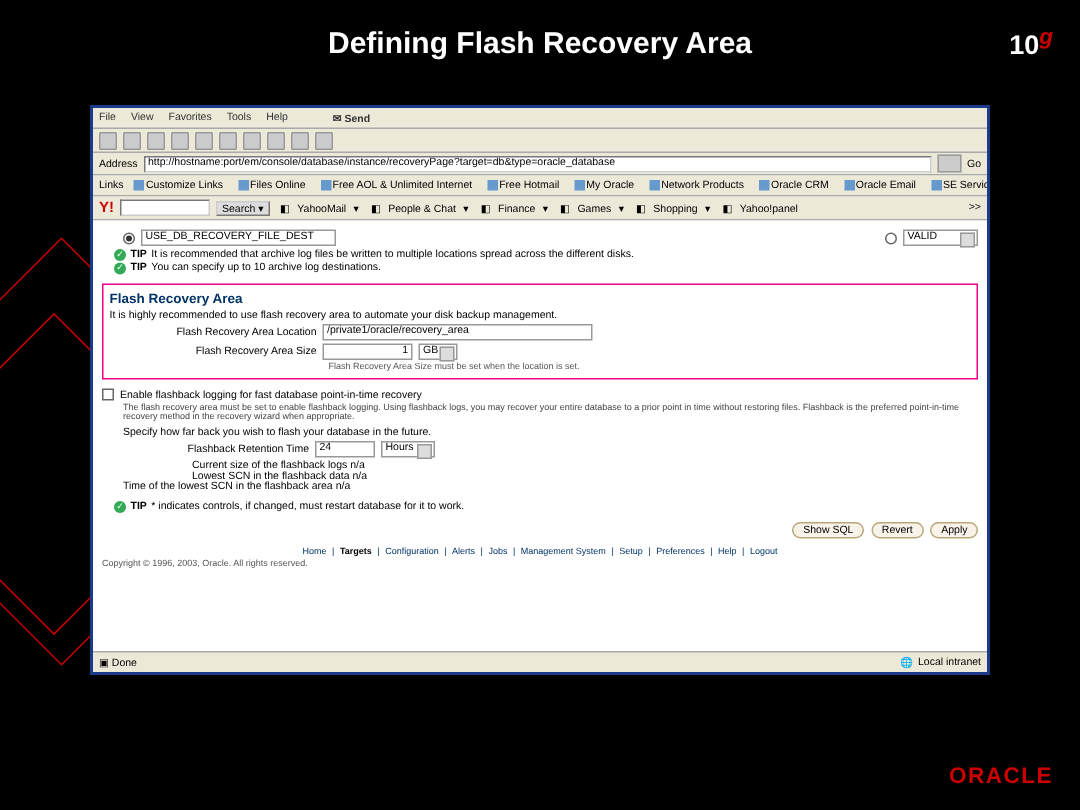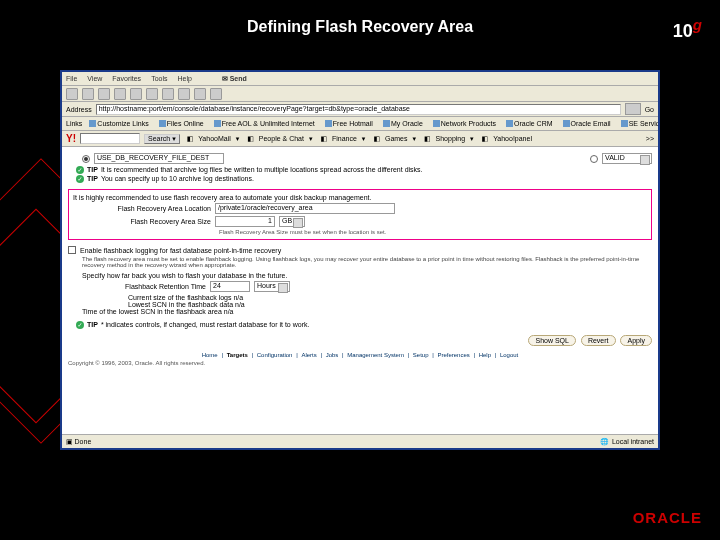--- a/index.html
+++ b/index.html
@@ -1,20 +1,20 @@
 <!DOCTYPE html>
 <html><head>
 <meta charset="utf-8">
 <style>
   * { box-sizing: border-box; margin: 0; padding: 0; }
   body { width: 720px; height: 540px; background: #000; font-family: Arial, sans-serif; position: relative; overflow: hidden; }
   .bg-deco { position: absolute; left: 0; top: 200px; width: 140px; height: 300px; }
   .bg-deco::before { content: ""; position: absolute; left: -60px; top: 0; width: 200px; height: 200px; border: 1px solid #c00; transform: rotate(45deg); }
   .bg-deco::after { content: ""; position: absolute; left: -40px; top: 40px; width: 150px; height: 150px; border: 1px solid #c00; transform: rotate(45deg); }
-  .title { position: absolute; top: 18px; left: 0; right: 0; text-align: center; color: #fff; font-size: 16px; font-weight: bold; }
+  .title { position: absolute; top: 18px; left: 0; right: 0; text-align: center; color: #fff; font-size: 20px; font-weight: bold; }
   .tenG { position: absolute; right: 18px; top: 16px; color: #fff; font-size: 18px; font-weight: bold; }
   .tenG sup { color: #c00; font-style: italic; }
   .browser { position: absolute; left: 60px; top: 70px; width: 600px; height: 380px; background: #fff; border: 2px solid #1a3a8a; font-size: 7px; color: #000; display: flex; flex-direction: column; }
   .menubar { background: #ece9d8; border-bottom: 1px solid #aaa; padding: 2px 4px; height: 14px; display: flex; gap: 10px; align-items: center; }
   .menubar span { color: #333; }
   .send { color: #c00; font-weight: bold; margin-left: 20px; }
   .toolbar { background: #ece9d8; border-bottom: 1px solid #aaa; height: 16px; display: flex; align-items: center; padding: 0 4px; gap: 4px; }
   .tb-icon { width: 12px; height: 12px; background: #ccc; border: 1px solid #999; border-radius: 1px; }
   .addrbar { background: #ece9d8; border-bottom: 1px solid #aaa; height: 15px; display: flex; align-items: center; padding: 0 4px; gap: 4px; }
   .addrbox { flex: 1; background: #fff; border: 1px inset #ccc; height: 11px; padding: 0 2px; overflow: hidden; white-space: nowrap; }
@@ -133,20 +133,21 @@
         <b>TIP</b> 
         <span>It is recommended that archive log files be written to multiple locations spread across the different disks.</span>
       </div>
     <div class="tip">
         <div class="tipicon">✓</div>
         <b>TIP</b> 
         <span>You can specify up to 10 archive log destinations.</span>
       </div>
 
     <div class="flash-section">
+      <div class="section-title">Flash Recovery Area</div>
       <div>It is highly recommended to use flash recovery area to automate your disk backup management.</div>
       <div class="prow">
         <div class="plabel">Flash Recovery Area Location</div>
         <div class="field-input" style="width:180px">/private1/oracle/recovery_area</div>
       </div>
       <div class="prow">
         <div class="plabel">Flash Recovery Area Size</div>
         <div class="field-input" style="width:60px;text-align:right">1</div>
         <div class="dropdown" style="width:26px">GB</div>
       </div>

